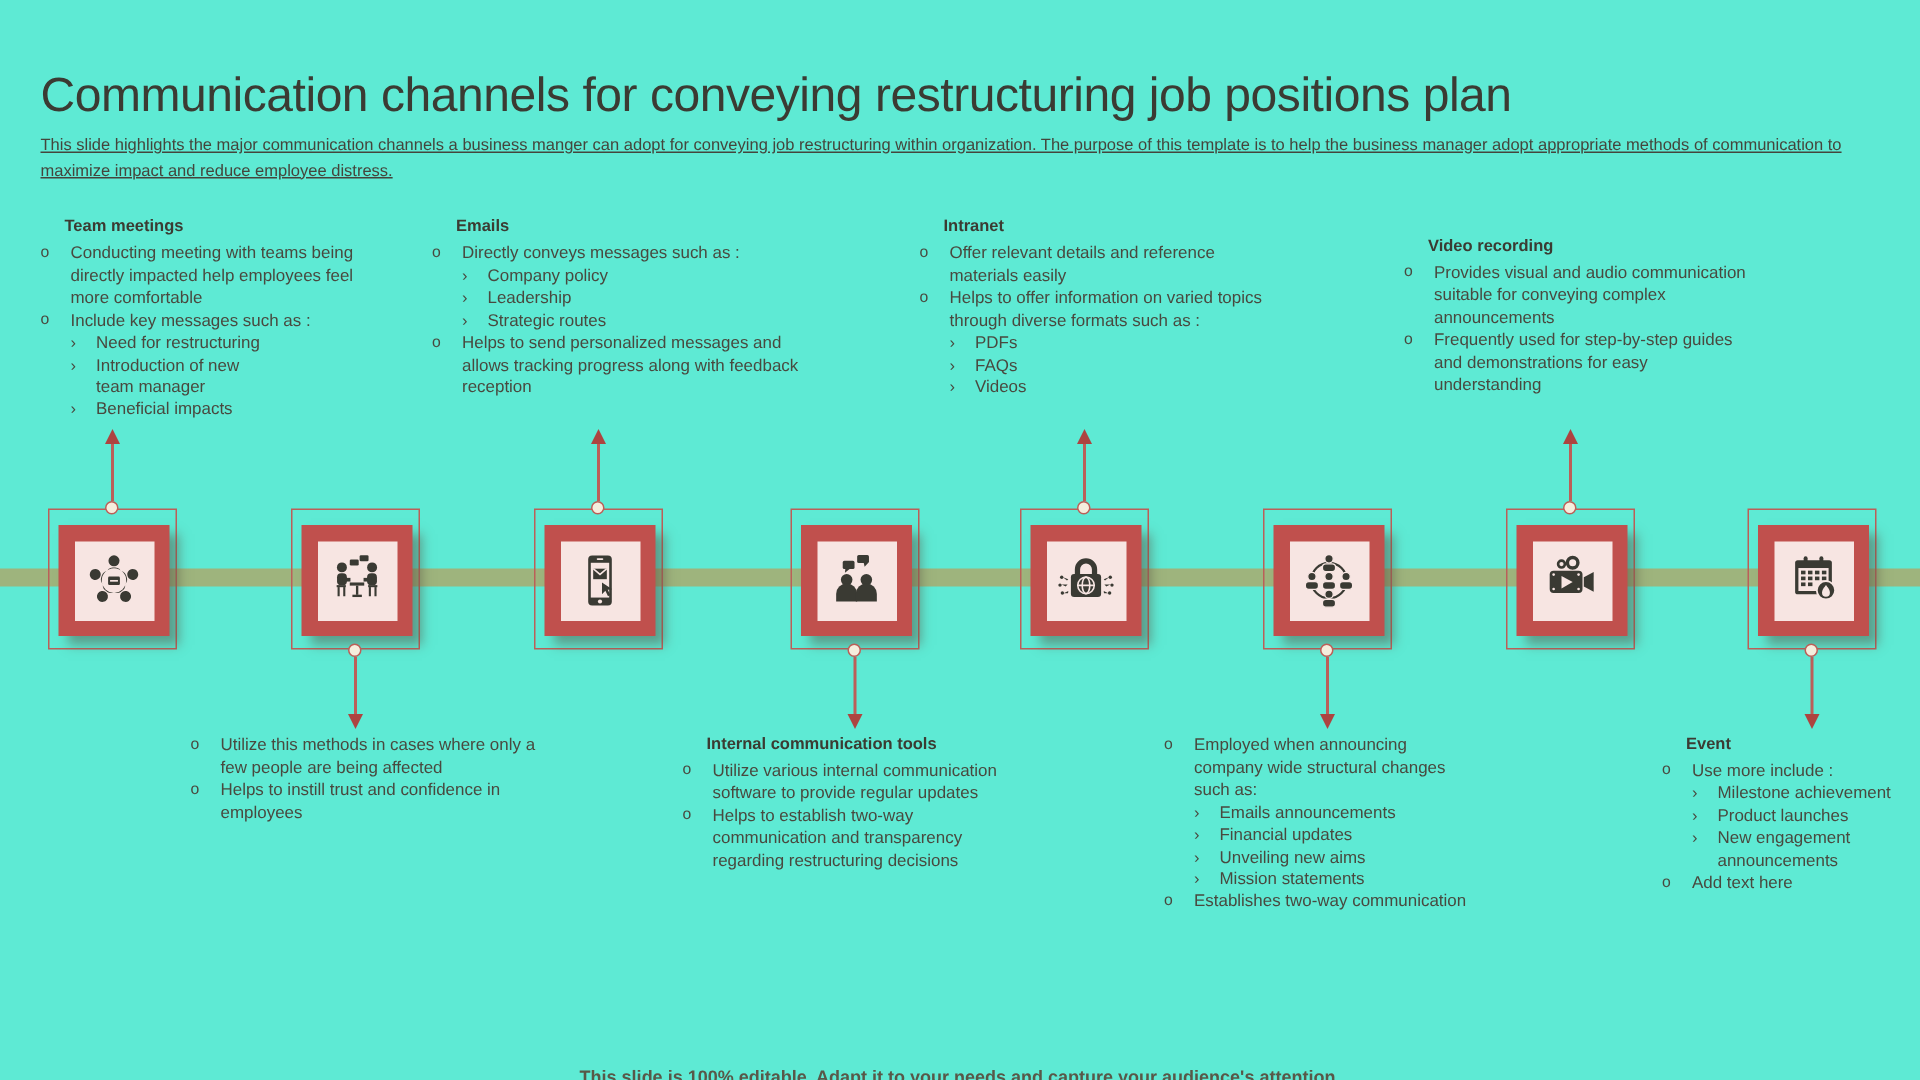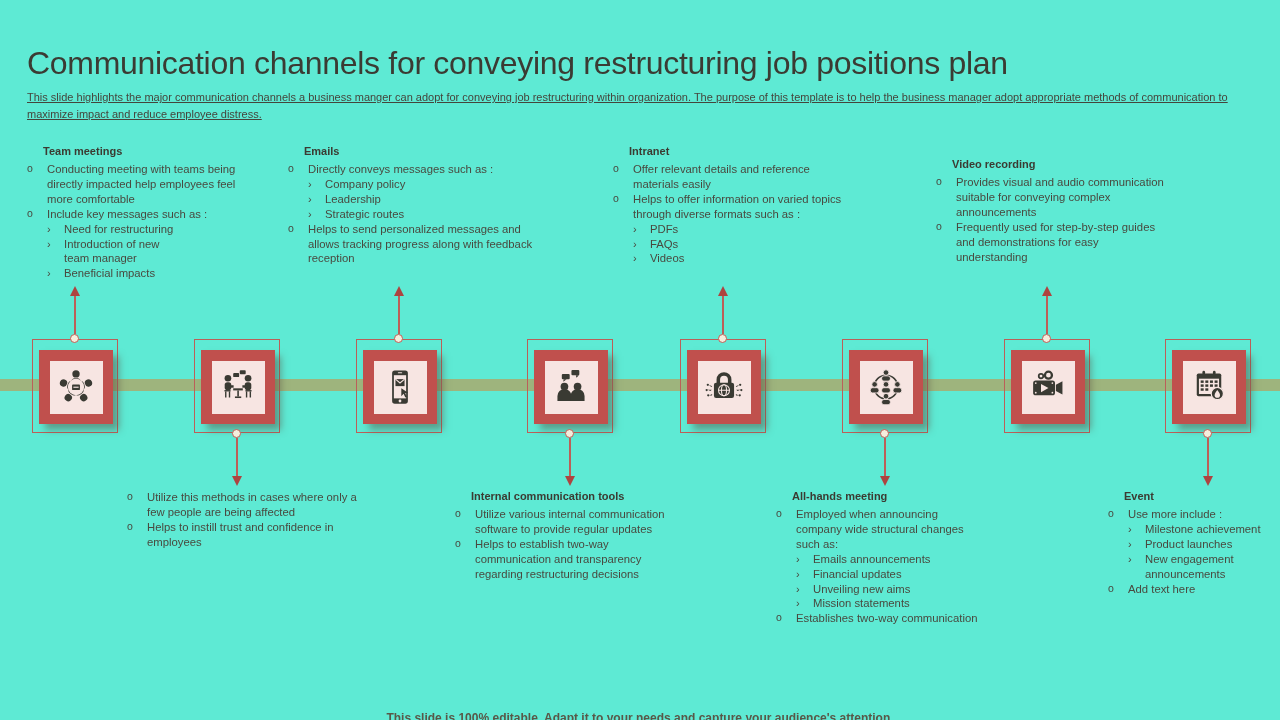--- a/index.html
+++ b/index.html
@@ -402,21 +402,20 @@
         <span class="mk">o</span>
         <span class="tx" style="max-width:190px">Utilize various internal communication software to provide regular updates</span>
       </div>
     <div class="b">
         <span class="mk">o</span>
         <span class="tx" style="max-width:190px">Helps to establish two-way communication and transparency regarding restructuring decisions</span>
       </div>
   </section>
 
   <section class="ch" style="left:776px;top:490px;width:235px">
-    <h3>All-hands meeting</h3>
     <div class="b">
         <span class="mk">o</span>
         <span class="tx" style="max-width:185px">Employed when announcing company wide structural changes such as:</span>
       </div>
     <div class="s">
       <div class="b">
           <span class="mk2">›</span>
           <span class="tx">Emails announcements</span>
         </div>
       <div class="b">

